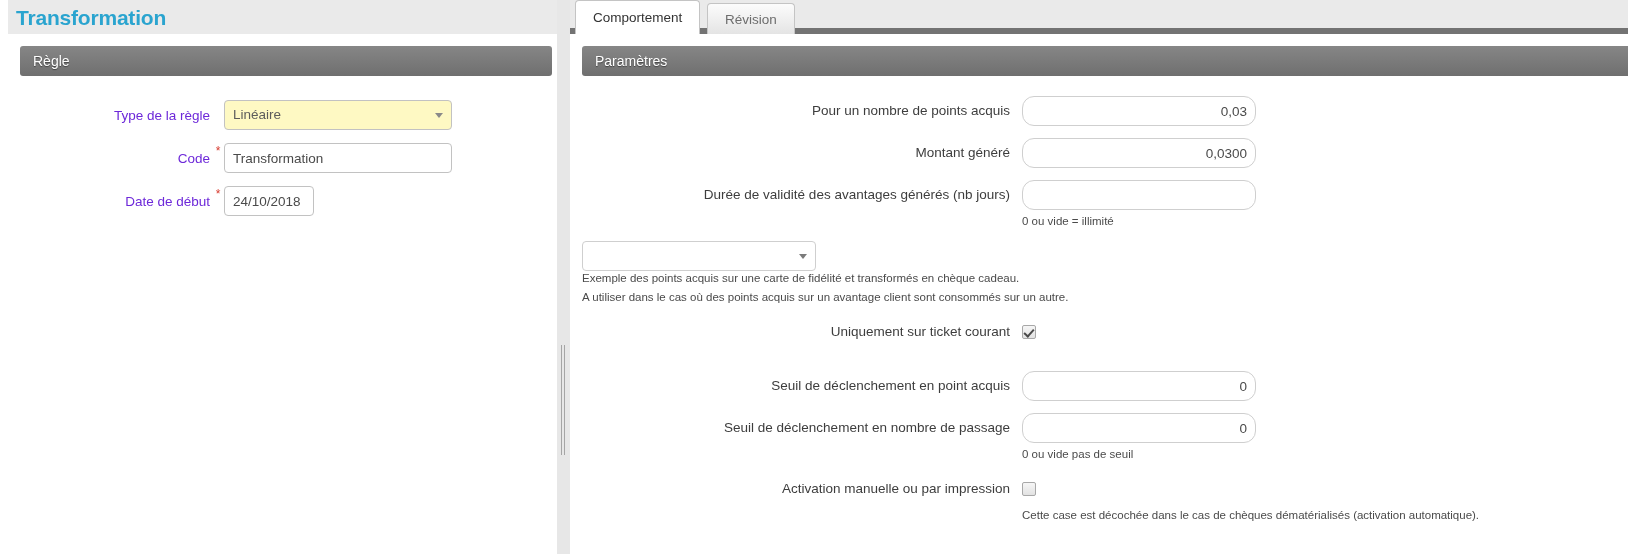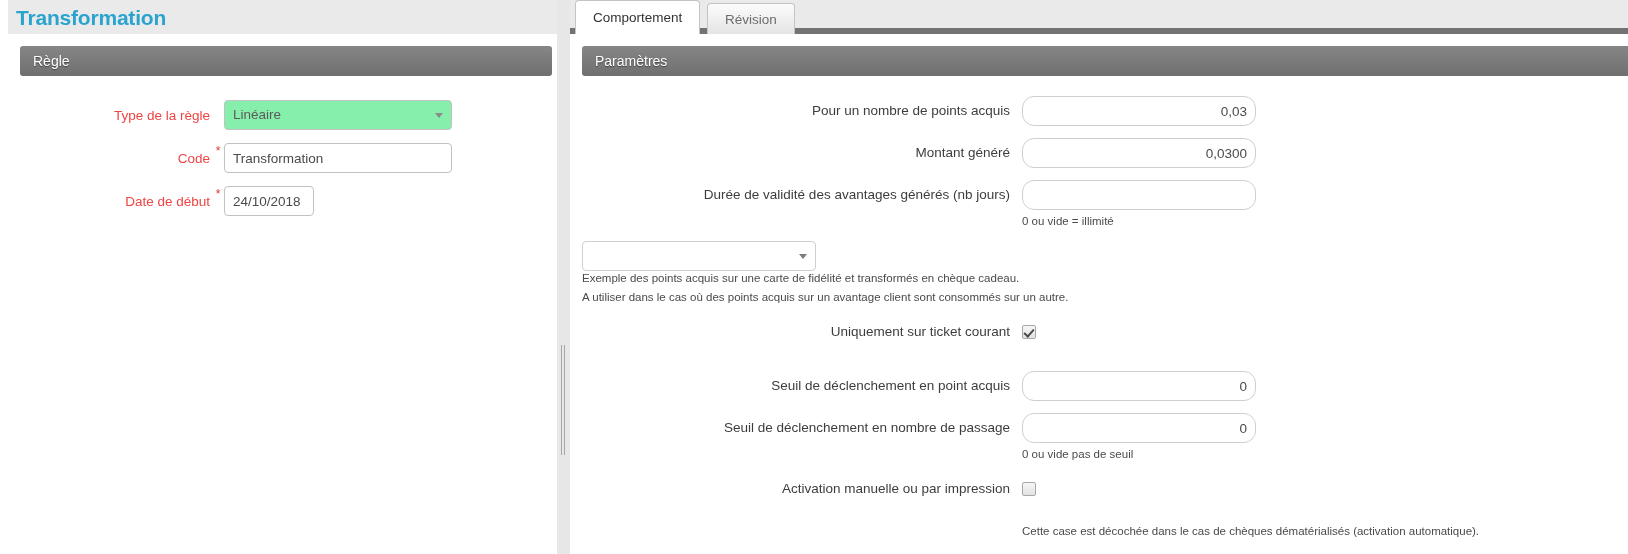--- a/index.html
+++ b/index.html
@@ -54,40 +54,40 @@
   .frow {
     display: flex;
     align-items: center;
     margin-bottom: 13px;
     min-height: 30px;
   }
   .flabel {
     width: 192px;
     text-align: right;
     font-size: 13.5px;
-    color: #ef4444;
+    color: #6d28d9;
     padding-right: 2px;
   }
   .req {
     width: 12px;
     color: #d63a2e;
     font-size: 12px;
     text-align: center;
     line-height: 10px;
     align-self: flex-start;
     padding-top: 3px;
   }
   .noreq { width: 12px; }
   .ctl { flex: 0 0 auto; }
 
   select.sel, .fakesel {
     width: 228px; height: 30px;
     border: 1px solid #c2c2c2;
     border-radius: 4px;
-    background: #86efac;
+    background: #fef9c3;
     color: #5c5c5c;
     font-size: 13.5px;
     font-family: "Liberation Sans", sans-serif;
     padding: 0 22px 0 8px;
     line-height: 28px;
     position: relative;
     appearance: none; -webkit-appearance: none;
   }
   .fakesel .caret {
     position: absolute; right: 8px; top: 12px;
@@ -381,21 +381,21 @@
           <div class="rctl">
             <input class="num" type="text" value="0" style="">
             <div class="hint">0 ou vide pas de seuil</div>
           </div>
         </div>
 
         <div class="rrow">
           <div class="rlabel">Activation manuelle ou par impression</div>
           <div class="rctl">
             <div class="cb"></div>
-            <div class="hint" style="margin-top:28px">Cette case est décochée dans le cas de chèques dématérialisés (activation automatique).</div>
+            <div class="hint" style="margin-top:12px">Cette case est décochée dans le cas de chèques dématérialisés (activation automatique).</div>
           </div>
         </div>
 
       </div>
     </div>
   </div>
 
 </div>
 
 </body></html>

